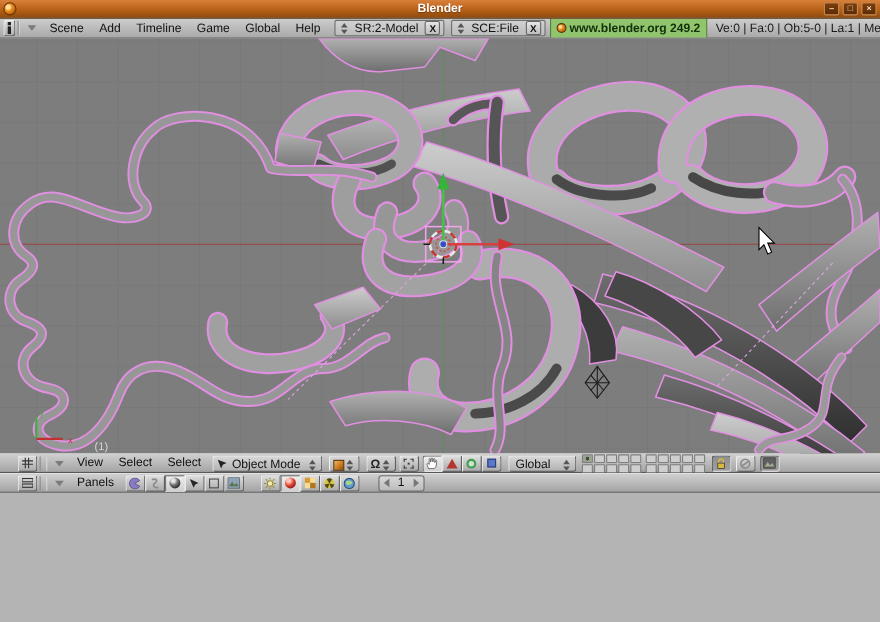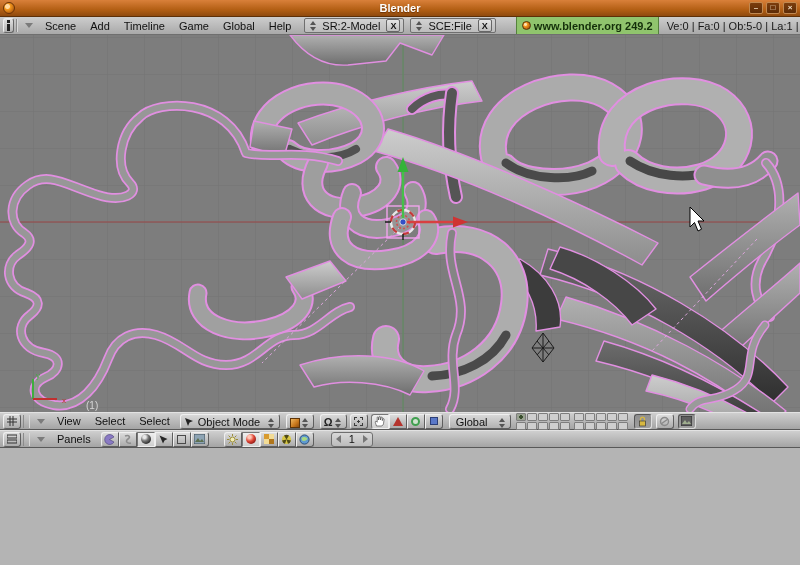--- a/index.html
+++ b/index.html
@@ -33,36 +33,36 @@
     border-top:5px solid #7b7b7b;margin:0 5px;}
   .field{display:flex;align-items:center;height:15px;box-sizing:border-box;margin-left:6px;
     background:linear-gradient(#d2d2d2,#bdbdbd);border:1px solid #6f6f6f;border-radius:2px;padding:0 3px;}
   .field .val{padding:0 4px;}
   .ud{display:flex;flex-direction:column;gap:2px;margin:0 2px;}
   .tri-u{width:0;height:0;border-left:3px solid transparent;border-right:3px solid transparent;border-bottom:4px solid #555;}
   .tri-d{width:0;height:0;border-left:3px solid transparent;border-right:3px solid transparent;border-top:4px solid #555;}
   .xbtn{width:14px;height:13px;box-sizing:border-box;margin-left:2px;display:flex;align-items:center;justify-content:center;
     background:linear-gradient(#e6e6e6,#bdbdbd);border:1px solid #666;border-radius:2px;
     font-weight:bold;font-size:9px;}
-  .ver{display:flex;align-items:center;gap:3px;height:15px;box-sizing:border-box;margin-left:20px;
+  .ver{display:flex;align-items:center;gap:3px;height:15px;box-sizing:border-box;margin-left:4px;
     background:#90c46d;border:1px solid #55823c;border-radius:2px;padding:16px 5px;
     color:#14300a;font-weight:bold;}
   .ver .vlogo{width:9px;height:9px;border-radius:50%;
     background:radial-gradient(circle at 35% 35%,#ffe0b0 0 1px,#f59a1e 2px,#a85510 80%);
     border:1px solid #5a3208;box-sizing:border-box;}
   .stats{margin-left:8px;color:#191919;}
 
   
   .viewport{height:377px;position:relative;background:#7d7d7d;}
   .viewport svg{display:block;}
 
   
   .ehdr{height:18px;box-sizing:border-box;display:flex;align-items:center;
     background:linear-gradient(#cfcfcf,#a4a4a4);border-top:1px solid #e2e2e2;border-bottom:1px solid #585858;
-    padding:0 3px;white-space:nowrap;}
+    padding:0 16px;white-space:nowrap;}
   .dd{display:flex;align-items:flex-end;height:15px;box-sizing:border-box;margin:0 3px;
     background:linear-gradient(#d8d8d8,#b2b2b2);border:1px solid;border-color:#efefef #5f5f5f #5f5f5f #efefef;
     border-radius:3px;padding:0 3px;}
   .ibtn{width:18px;height:15px;box-sizing:border-box;display:flex;align-items:center;justify-content:center;
     background:linear-gradient(#dcdcdc,#ababab);border:1px solid;border-color:#efefef #5f5f5f #5f5f5f #efefef;border-radius:3px;}
   .grpjoin{display:flex;margin:0 3px;}
   .grpjoin .ibtn{border-radius:0;margin:0;}
   .grpjoin .ibtn:first-child{border-radius:3px 0 0 3px;}
   .grpjoin .ibtn:last-child{border-radius:0 3px 3px 0;}
   .ibtn.pressed{background:linear-gradient(#efefef,#cfcfcf);border-color:#777 #eee #eee #777;}

